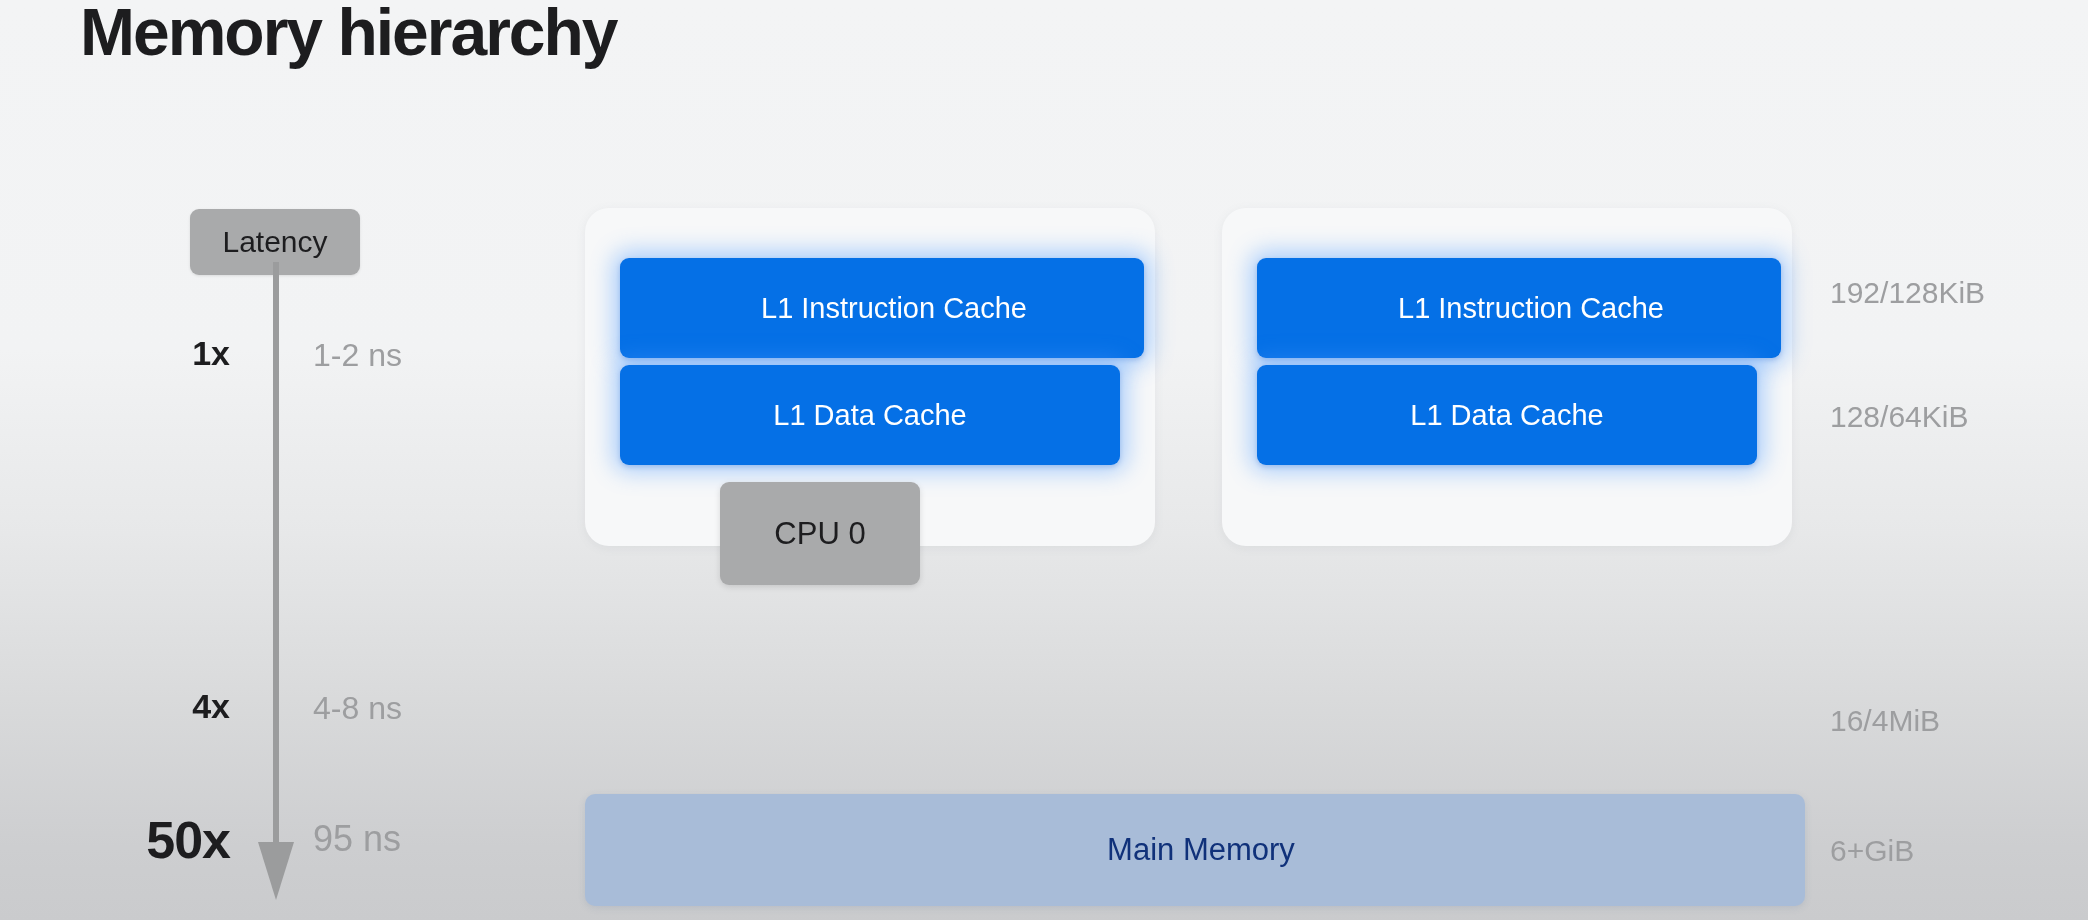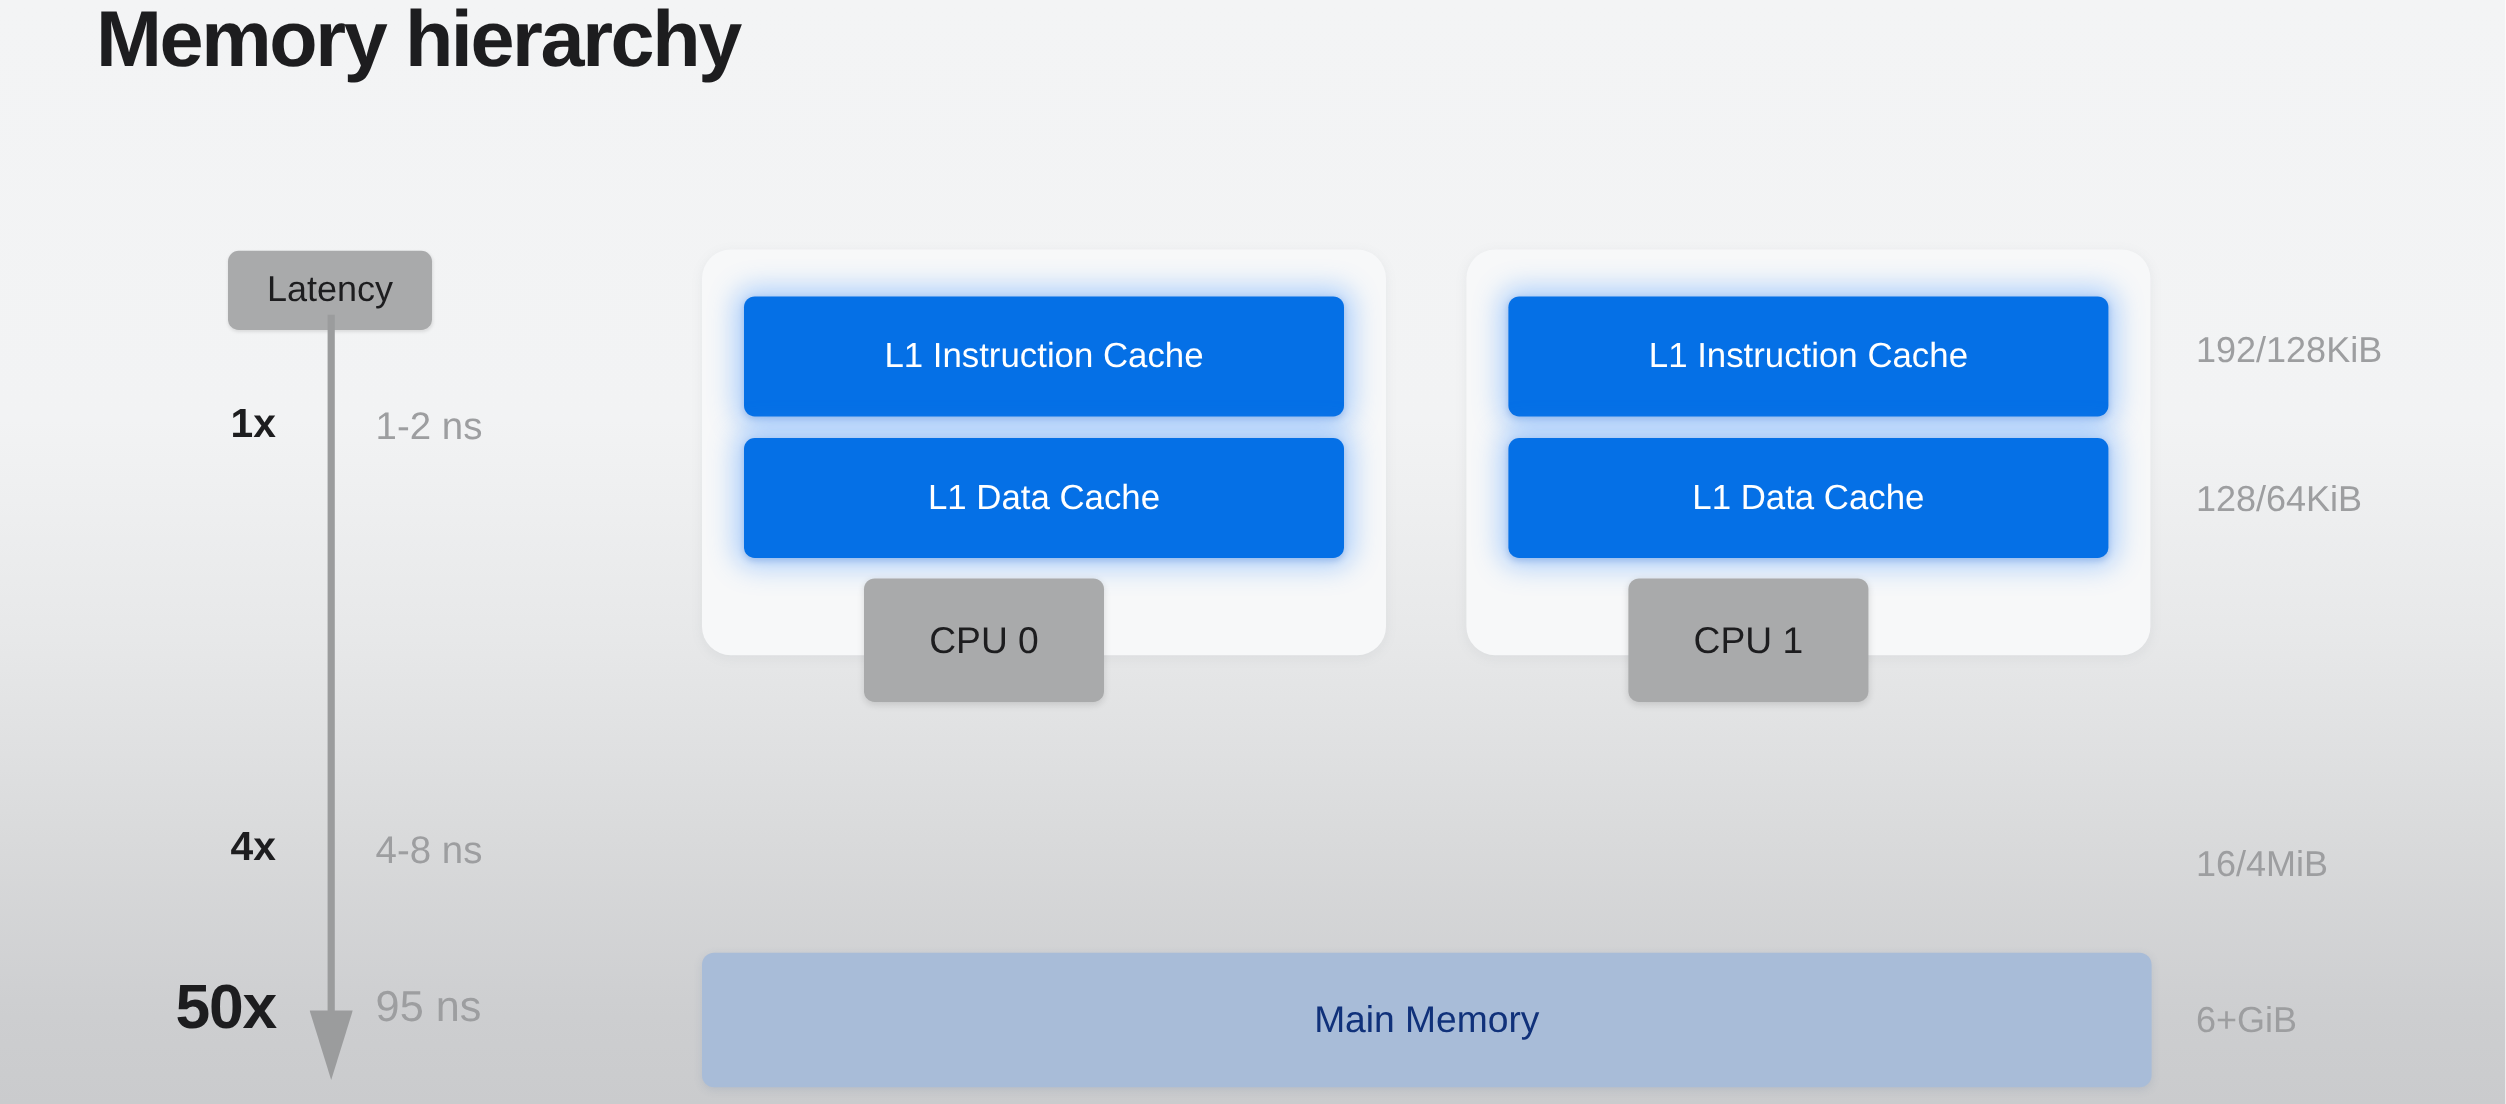--- a/index.html
+++ b/index.html
@@ -96,21 +96,21 @@
     background: #0570e6;
     border-radius: 9px;
     display: flex;
     align-items: center;
     justify-content: center;
     color: #ffffff;
     font-size: 29px;
     box-shadow: 0 0 22px 7px rgba(70,150,255,0.42),
                 0 2px 5px rgba(0,60,160,0.22);
   }
-  .l1-instr { top: 39px; }
+  .l1-instr { top: 50px; padding-left: 24px; }
   .l1-data  { top: 157px; }
 
   .cpu-badge {
     position: absolute;
     top: 274px;
     left: 135px;
     width: 200px;
     height: 103px;
     background: #a9aaab;
     border-radius: 9px;
@@ -139,20 +139,21 @@
     background: #6d9ce2;
     border-radius: 10px;
     box-shadow: 0 2px 7px rgba(90,110,150,0.20);
   }
   #main-memory-bar {
     top: 794px;
     height: 112px;
     background: #a8bcd8;
     border-radius: 10px;
     box-shadow: 0 2px 7px rgba(90,110,150,0.16);
+    padding-left: 12px;
   }
 
   
   .size-label {
     position: absolute;
     left: 1830px;
     width: 160px;
     text-align: left;
     color: #9d9ea0;
     font-size: 30px;
@@ -200,23 +201,20 @@
     </div>
   </div>
 
   <div class="cpu-card" id="cpu-card-1">
     <div class="l1-box l1-instr">
       <span>L1 Instruction Cache</span>
     </div>
     <div class="l1-box l1-data">
       <span>L1 Data Cache</span>
     </div>
-    <div class="cpu-badge">
-      <span>CPU 1</span>
-    </div>
   </div>
 
   <div class="mem-bar" id="main-memory-bar">
     <span>Main Memory</span>
   </div>
 
   <div class="size-label size-l1i">192/128KiB</div>
   <div class="size-label size-l1d">128/64KiB</div>
   <div class="size-label size-l2">16/4MiB</div>
   <div class="size-label size-mm">6+GiB</div>

